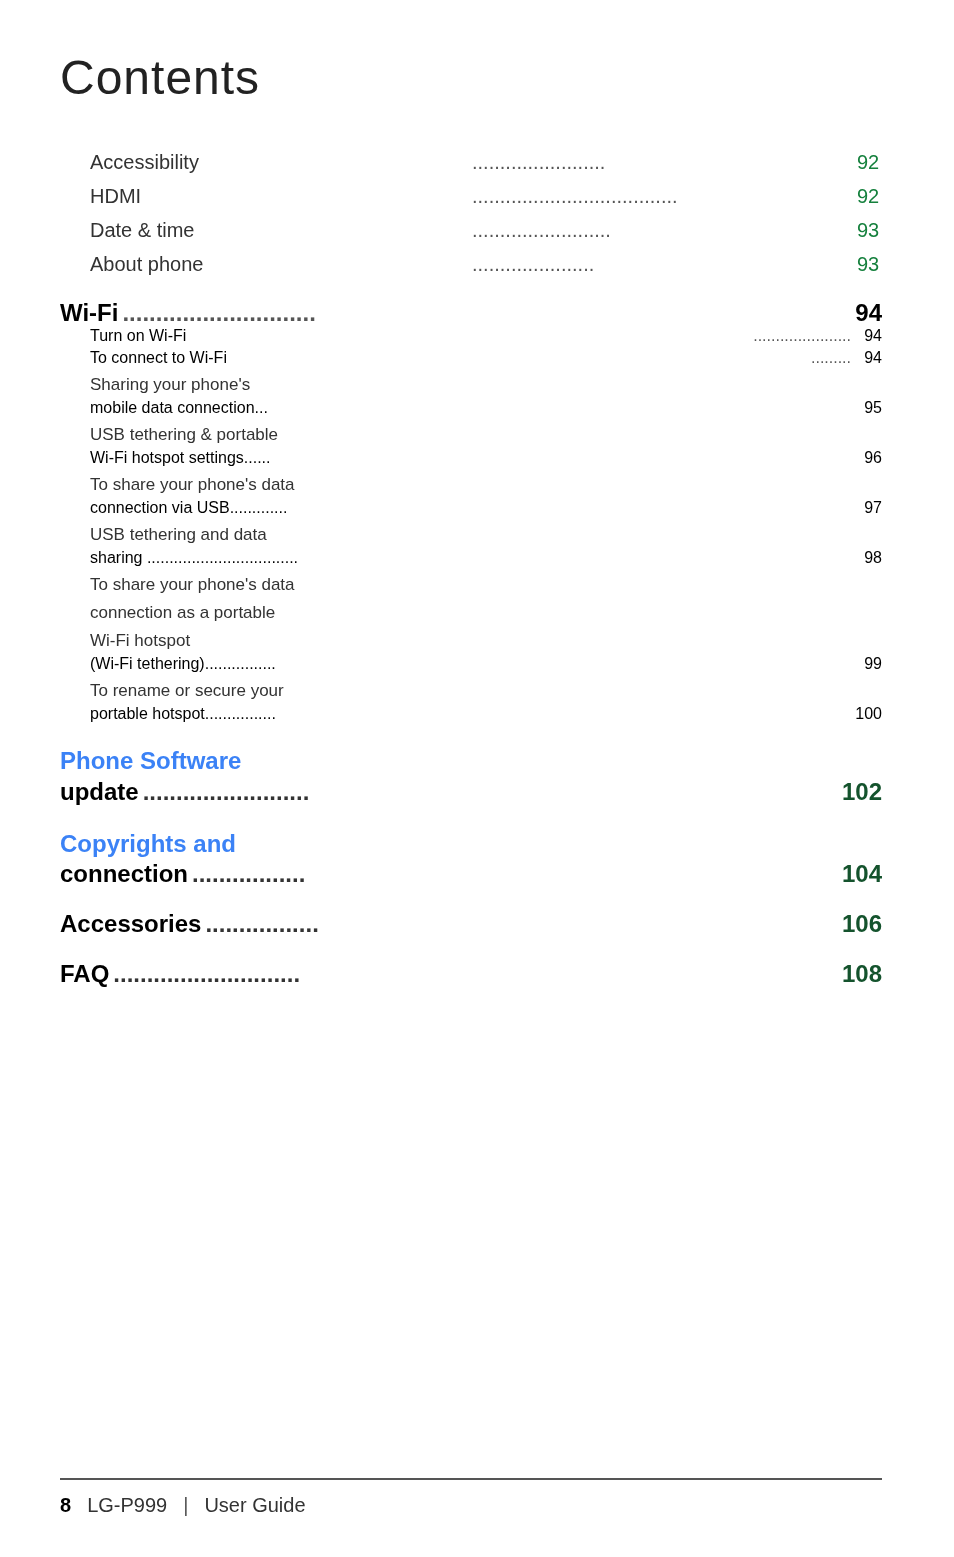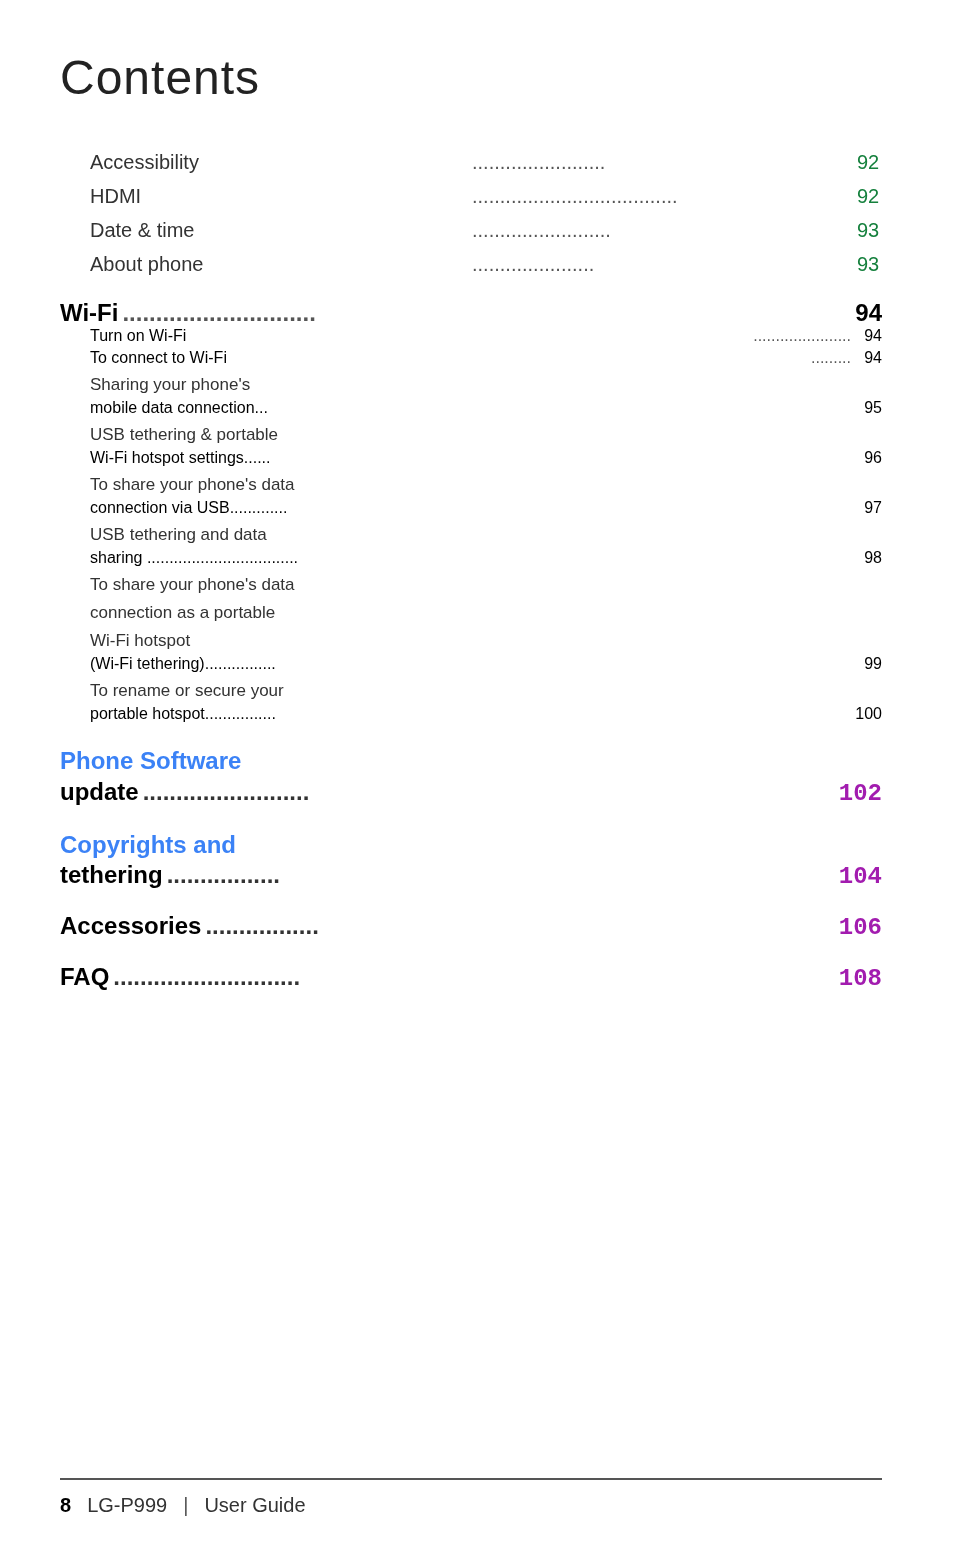--- a/index.html
+++ b/index.html
@@ -155,22 +155,21 @@
       white-space: nowrap;
       margin: 0 4px;
       font-size: 24px;
       font-weight: bold;
       color: #333;
     }
 
     .section-heading-block .heading-page {
       font-size: 24px;
       font-weight: bold;
-      color: #a21caf;
-      font-family: Liberation Mono, monospace;
+      color: #14532d;
     }
 
     
     .footer {
       position: absolute;
       bottom: 40px;
       left: 60px;
       right: 60px;
       border-top: 2px solid #555555;
       padding-top: 14px;
@@ -302,21 +301,21 @@
     <div class="heading-inline">
       <span class="heading-label">update</span>
       <span class="heading-dots">.........................</span>
       <span class="heading-page">102</span>
     </div>
   </div>
 
   <div class="section-heading-block">
     <div class="heading-row">Copyrights and</div>
     <div class="heading-inline">
-      <span class="heading-label">tethering</span>
+      <span class="heading-label">connection</span>
       <span class="heading-dots"> .................</span>
       <span class="heading-page">104</span>
     </div>
   </div>
 
   <div class="section-heading-block">
     <div class="heading-inline">
       <span class="heading-label">Accessories</span>
       <span class="heading-dots"> .................</span>
       <span class="heading-page">106</span>

